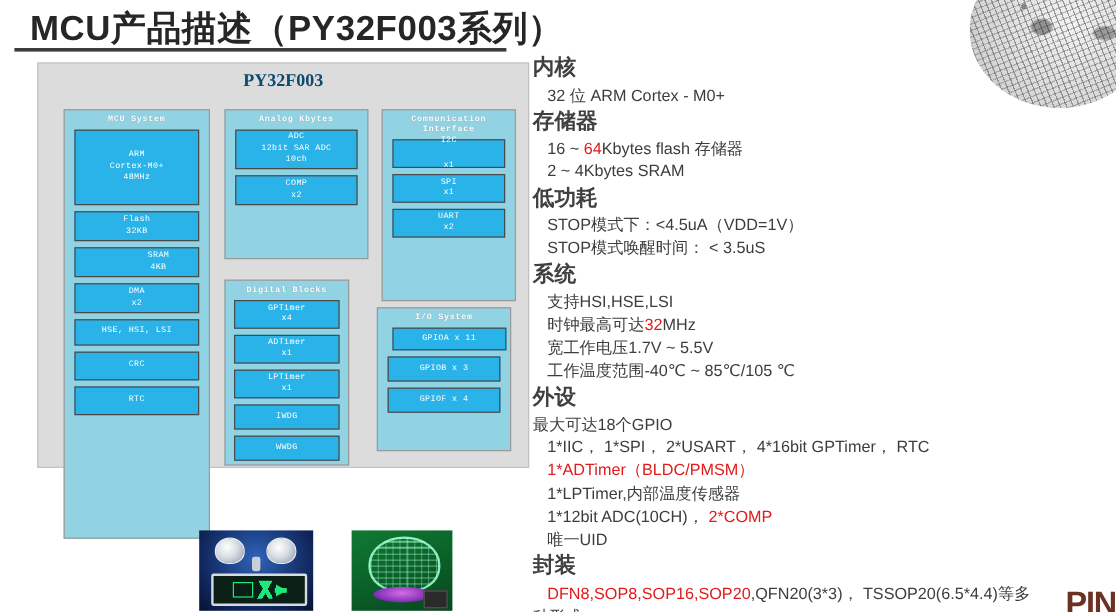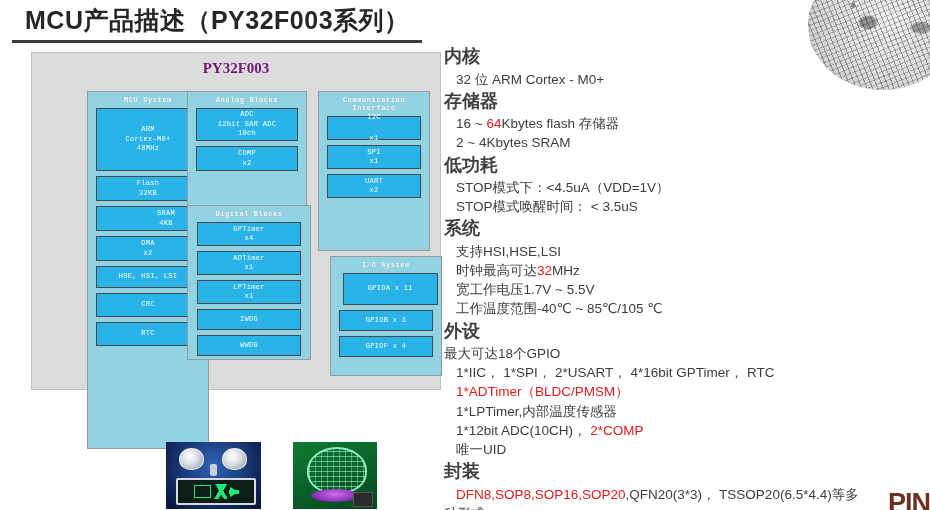--- a/index.html
+++ b/index.html
@@ -25,36 +25,36 @@
     content:"";position:absolute;inset:0;
     background:
       radial-gradient(ellipse at 62% 20%, rgba(40,40,40,.5) 0 7%, transparent 9%),
       radial-gradient(ellipse at 40% 48%, rgba(40,40,40,.45) 0 6%, transparent 8%),
       radial-gradient(ellipse at 75% 52%, rgba(40,40,40,.4) 0 5%, transparent 7%);
   }
 
   
   #title{
     position:absolute;left:25px;top:4px;
-    font-size:25px;font-weight:bold;color:#262626;letter-spacing:.5px;
+    font-size:29px;font-weight:bold;color:#262626;letter-spacing:.5px;
     white-space:nowrap;
   }
   #title-rule{
     position:absolute;left:12px;top:40px;width:410px;height:3px;background:#3c3c3c;
   }
 
   
   #diagram{
     position:absolute;left:31px;top:52px;width:410px;height:338px;
     background:#dcdcdc;border:1px solid #c2c2c2;
     box-sizing:border-box;
   }
   #diagram-title{
     position:absolute;left:0;right:0;top:7px;text-align:center;
-    color:#701a75;font-weight:bold;font-size:15px;
+    color:#0c4a6e;font-weight:bold;font-size:15px;
     font-family:"Liberation Serif","DejaVu Serif",serif;
   }
   .grp{
     position:absolute;background:#92d3e3;border:1px solid #9a9a9a;
     box-sizing:border-box;
   }
   .grp-title{
     text-align:center;color:#ffffff;font-weight:bold;
     font-size:7px;letter-spacing:.6px;
     font-family:"Liberation Mono","DejaVu Sans Mono",monospace;
@@ -144,21 +144,21 @@
 <body>
 
 <div id="globe"></div>
 
 <div id="title">MCU产品描述（PY32F003系列）</div>
 <div id="title-rule"></div>
 
 <div id="diagram">
   <div id="diagram-title">PY32F003</div>
 
-  <div class="grp" style="left:21px;top:38px;width:122px;height:358px;margin-left:34px;">
+  <div class="grp" style="left:21px;top:38px;width:122px;height:358px;">
     <div class="grp-title">MCU System</div>
     <div class="blk" style="height:63px;">
       <span>ARM</span>
       <span>Cortex-M0+</span>
       <span>48MHz</span>
     </div>
     <div class="blk" style="height:25px;">
       <span>Flash</span>
       <span>32KB</span>
     </div>
@@ -175,33 +175,33 @@
     </div>
     <div class="blk" style="height:24px;">
       <span>CRC</span>
     </div>
     <div class="blk" style="height:24px;">
       <span>RTC</span>
     </div>
   </div>
 
   <div class="grp" style="left:155px;top:38px;width:120px;height:125px;">
-    <div class="grp-title">Analog Blocks</div>
+    <div class="grp-title">Analog Kbytes</div>
     <div class="blk" style="height:33px;">
       <span>ADC</span>
       <span>12bit SAR ADC</span>
       <span>10ch</span>
     </div>
     <div class="blk" style="height:25px;">
       <span>COMP</span>
       <span>x2</span>
     </div>
   </div>
 
-  <div class="grp" style="left:155px;top:152px;width:124px;height:155px;">
+  <div class="grp" style="left:155px;top:180px;width:104px;height:155px;">
     <div class="grp-title">Digital Blocks</div>
     <div class="blk" style="height:24px;">
       <span>GPTimer</span>
       <span>x4</span>
     </div>
     <div class="blk" style="height:24px;">
       <span>ADTimer</span>
       <span>x1</span>
     </div>
     <div class="blk" style="height:24px;">
@@ -225,23 +225,23 @@
     <div class="blk" style="height:24px;">
       <span>SPI</span>
       <span>x1</span>
     </div>
     <div class="blk" style="height:24px;">
       <span>UART</span>
       <span>x2</span>
     </div>
   </div>
 
-  <div class="grp" style="left:298px;top:203px;width:112px;height:120px;">
+  <div class="grp" style="left:282px;top:203px;width:112px;height:120px;">
     <div class="grp-title">I/O System</div>
-    <div class="blk" style="height:32px;margin-left:12px;">
+    <div class="blk" style="height:19px;margin-left:12px;">
       <span>GPIOA x 11</span>
     </div>
     <div class="blk" style="height:21px;">
       <span>GPIOB x 3</span>
     </div>
     <div class="blk" style="height:21px;">
       <span>GPIOF x 4</span>
     </div>
   </div>
 </div>

